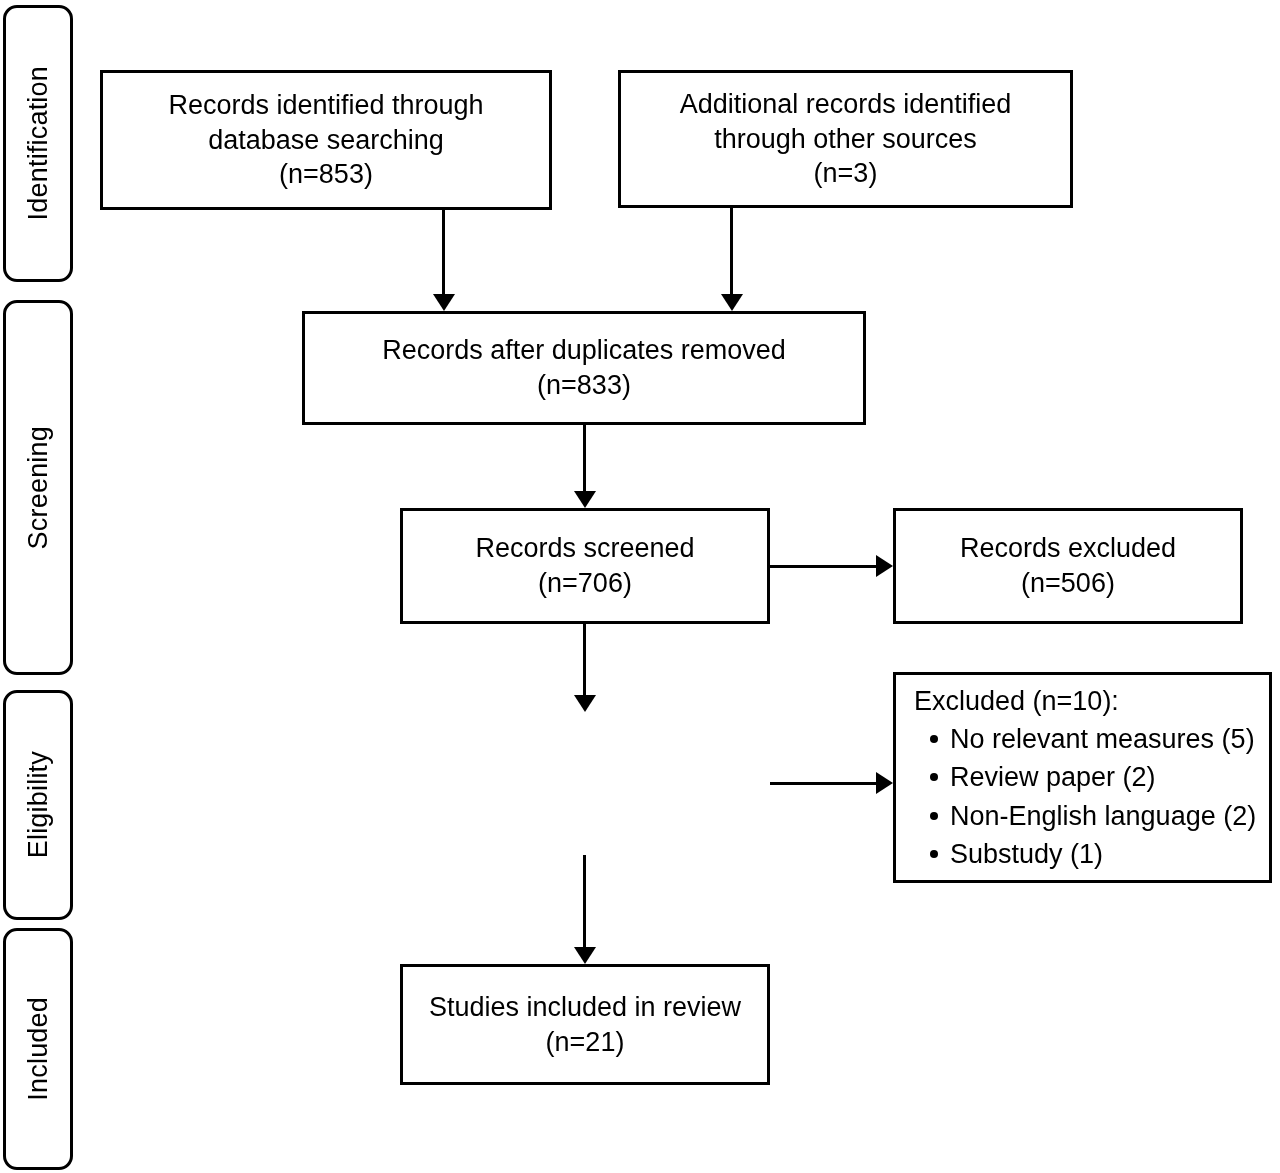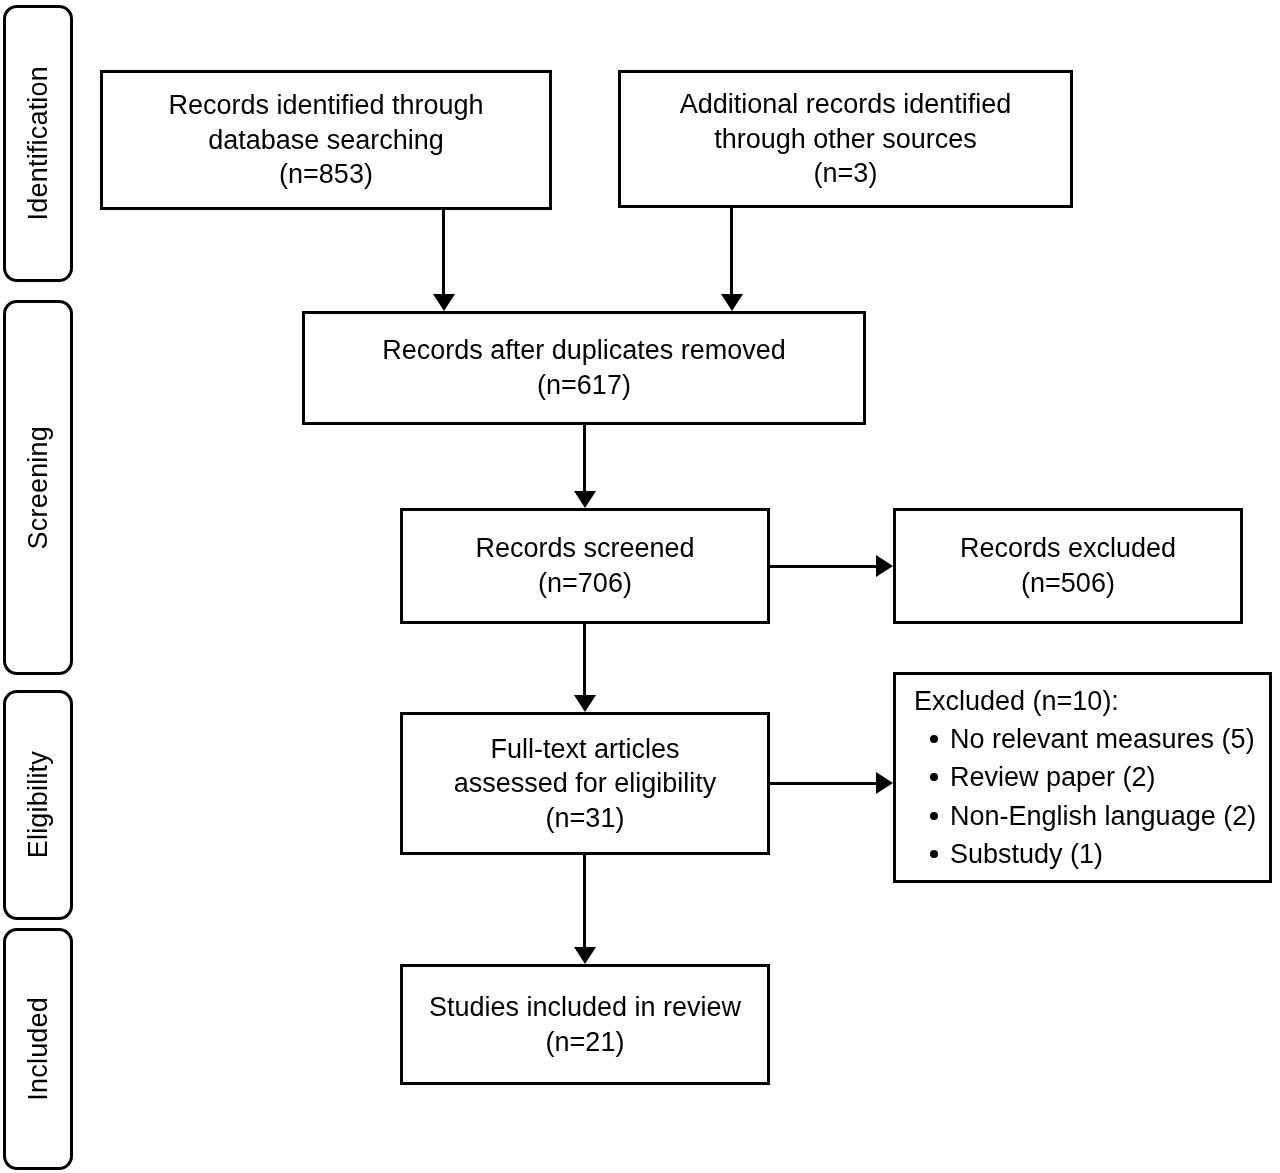--- a/index.html
+++ b/index.html
@@ -157,21 +157,21 @@
   </div>
 
   <div class="v-line" style="left:442px; top:210px; height:84px;"></div>
   <div class="arrow-down" style="left:433px; top:294px;"></div>
 
   <div class="v-line" style="left:730px; top:208px; height:86px;"></div>
   <div class="arrow-down" style="left:721px; top:294px;"></div>
 
   <div class="flow-box" style="left:302px; top:311px; width:564px; height:114px;">
     <span class="box-text">Records after duplicates removed
-(n=617)</span>
+(n=833)</span>
   </div>
 
   <div class="v-line" style="left:583px; top:425px; height:66px;"></div>
   <div class="arrow-down" style="left:574px; top:491px;"></div>
 
   <div class="flow-box" style="left:400px; top:508px; width:370px; height:116px;">
     <span class="box-text">Records screened
 (n=706)</span>
   </div>
 
@@ -179,25 +179,20 @@
   <div class="arrow-right" style="left:876px; top:555px;"></div>
 
   <div class="flow-box" style="left:893px; top:508px; width:350px; height:116px;">
     <span class="box-text">Records excluded
 (n=506)</span>
   </div>
 
   <div class="v-line" style="left:583px; top:624px; height:71px;"></div>
   <div class="arrow-down" style="left:574px; top:695px;"></div>
 
-  <div class="flow-box" style="left:400px; top:712px; width:370px; height:143px;">
-    <span class="box-text">Full-text articles
-assessed for eligibility
-(n=31)</span>
-  </div>
 
   <div class="h-line" style="left:770px; top:782px; width:106px;"></div>
   <div class="arrow-right" style="left:876px; top:772px;"></div>
 
   <div class="reasons-box" style="left:893px; top:672px; width:379px; height:211px;">
     <div class="reasons-heading">Excluded (n=10):</div>
     <ul>
       <li>No relevant measures (5)</li>
       <li>Review paper (2)</li>
       <li>Non-English language (2)</li>

